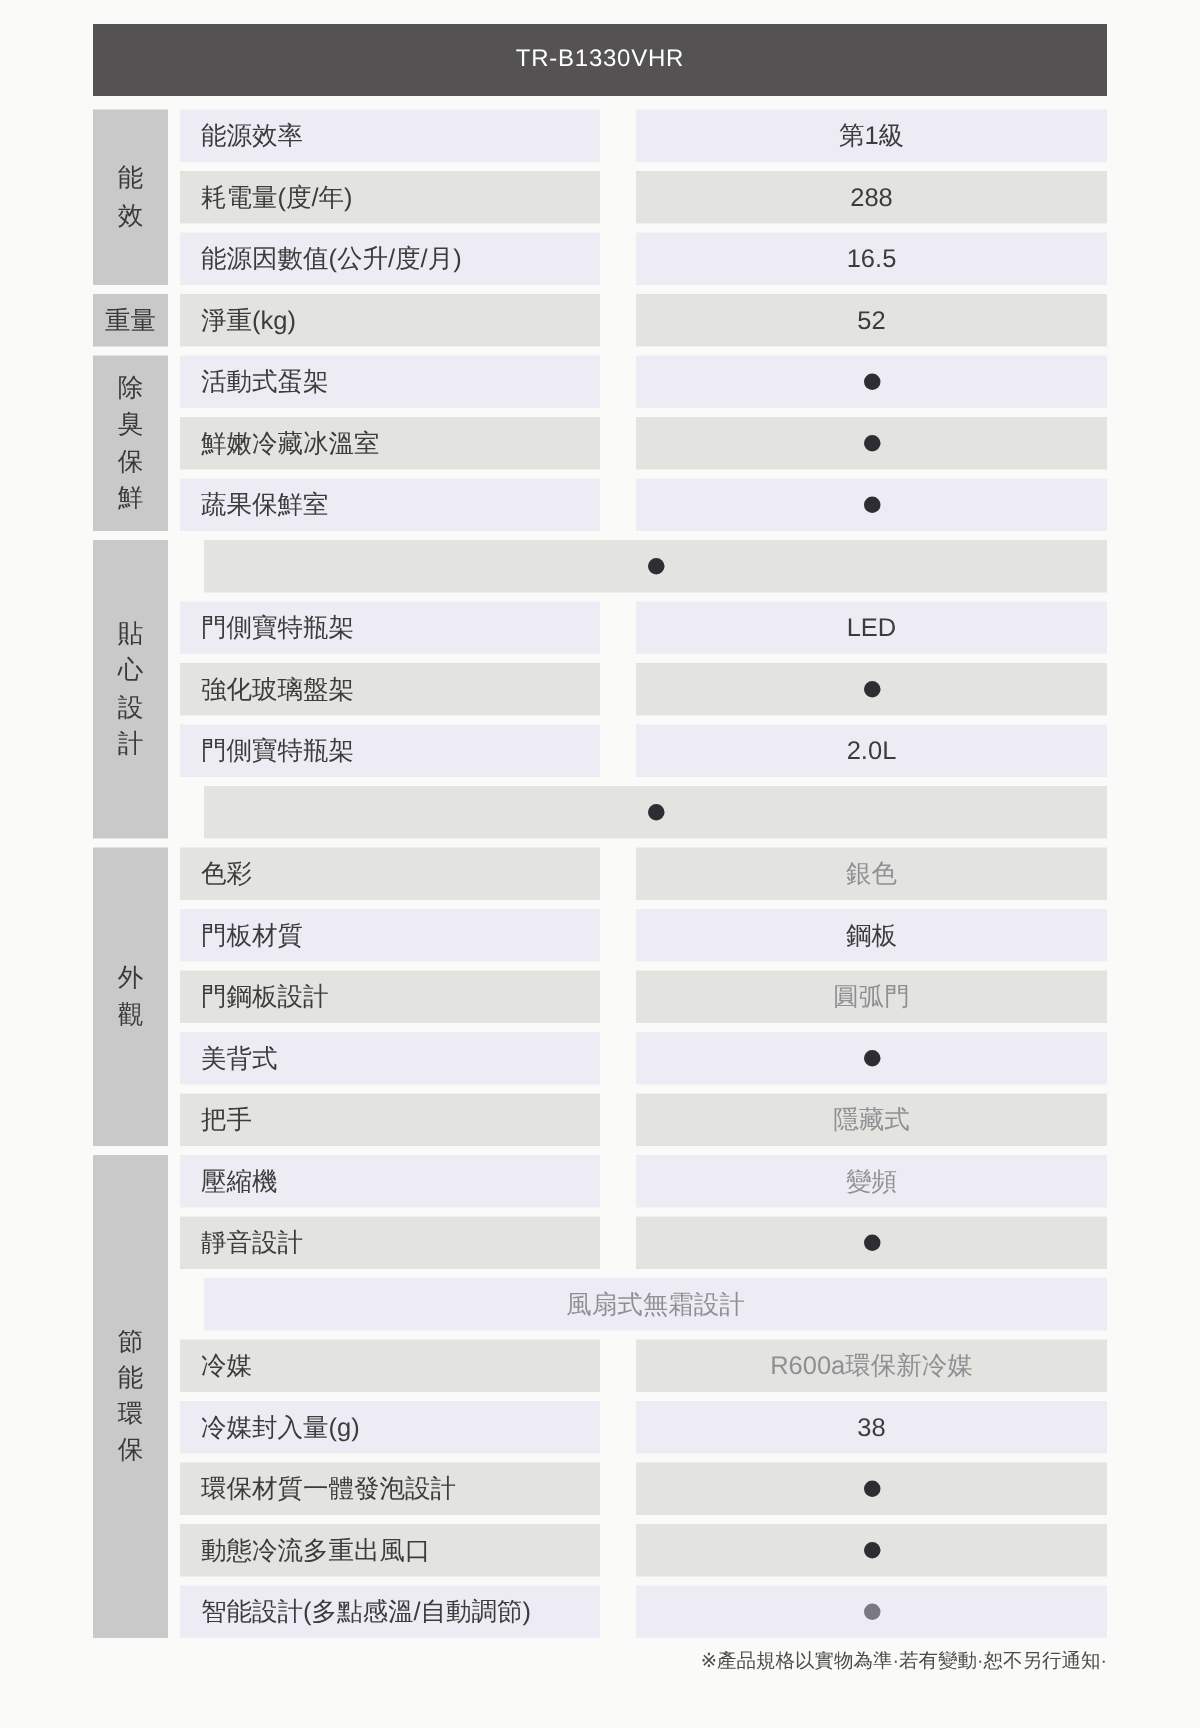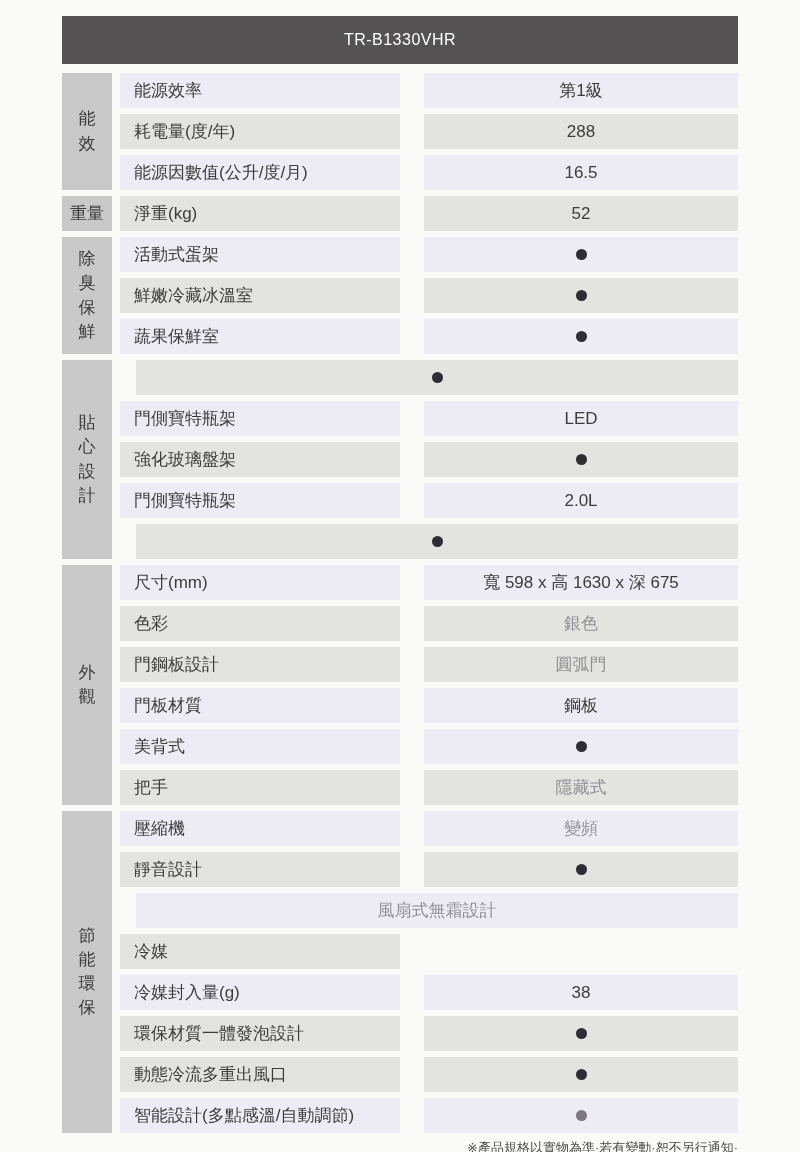--- a/index.html
+++ b/index.html
@@ -186,41 +186,35 @@
       </div>
       <div class="section">
         <div class="category">
           <div>
             <span class="vchar">外</span>
             <span class="vchar">觀</span>
           </div>
         </div>
         <div class="rows">
           <div class="row">
-            <div class="cell-label bg-a">尺寸(mm)</div>
-            <div class="cell-value bg-a">
-              <span class="val-dark">寬 598 x 高 1630 x 深 675</span>
-            </div>
-          </div>
-          <div class="row">
             <div class="cell-label bg-b">色彩</div>
             <div class="cell-value bg-b">
               <span class="val-gray">銀色</span>
             </div>
           </div>
           <div class="row">
+            <div class="cell-label bg-a">門板材質</div>
+            <div class="cell-value bg-a">
+              <span class="val-dark">鋼板</span>
+            </div>
+          </div>
+          <div class="row">
             <div class="cell-label bg-b">門鋼板設計</div>
             <div class="cell-value bg-b">
               <span class="val-gray">圓弧門</span>
-            </div>
-          </div>
-          <div class="row">
-            <div class="cell-label bg-a">門板材質</div>
-            <div class="cell-value bg-a">
-              <span class="val-dark">鋼板</span>
             </div>
           </div>
           <div class="row">
             <div class="cell-label bg-a">美背式</div>
             <div class="cell-value bg-a">
               <span class="dot"></span>
             </div>
           </div>
           <div class="row">
             <div class="cell-label bg-b">把手</div>
@@ -252,20 +246,23 @@
               <span class="dot"></span>
             </div>
           </div>
           <div class="row">
             <div class="cell-value bg-a">
               <span class="val-gray">風扇式無霜設計</span>
             </div>
           </div>
           <div class="row">
             <div class="cell-label bg-b">冷媒</div>
+            <div class="cell-value bg-b">
+              <span class="val-gray">R600a環保新冷媒</span>
+            </div>
           </div>
           <div class="row">
             <div class="cell-label bg-a">冷媒封入量(g)</div>
             <div class="cell-value bg-a">
               <span class="val-dark">38</span>
             </div>
           </div>
           <div class="row">
             <div class="cell-label bg-b">環保材質一體發泡設計</div>
             <div class="cell-value bg-b">

